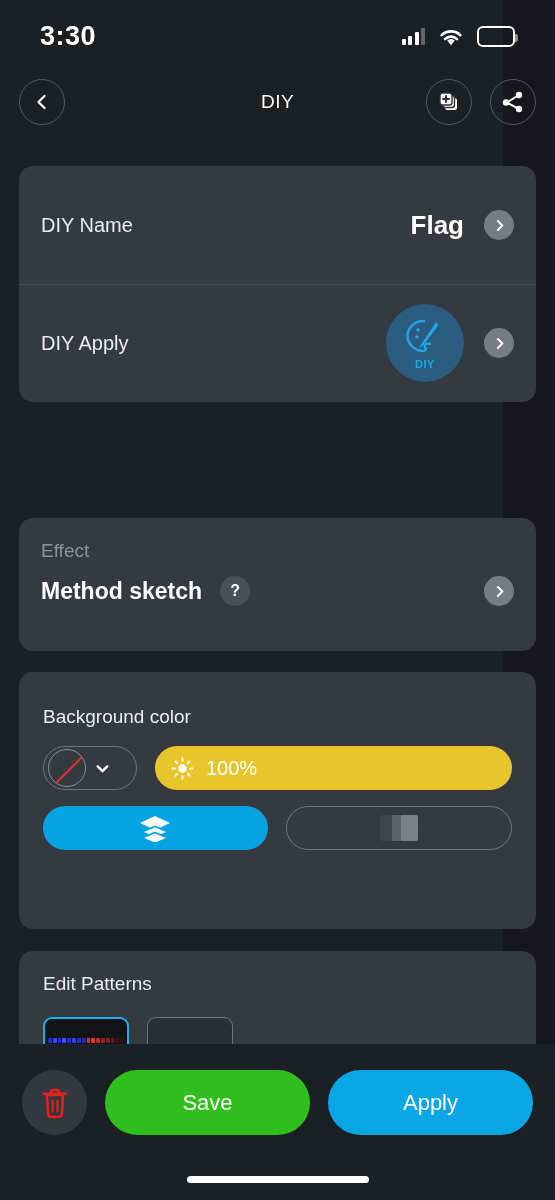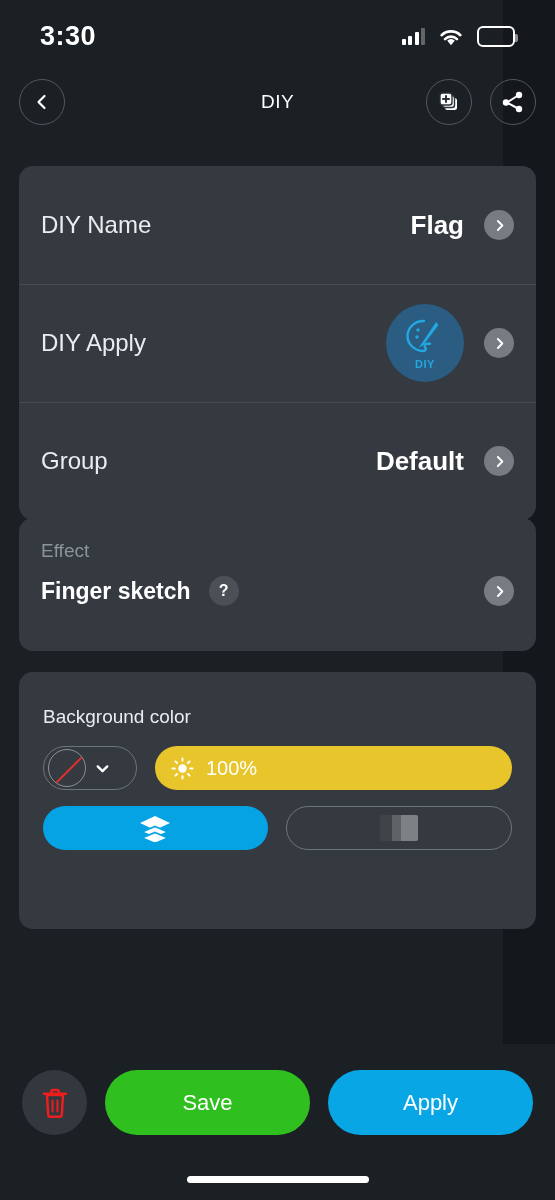--- a/index.html
+++ b/index.html
@@ -57,21 +57,21 @@
     position:absolute; left:19px; width:517px;
     background:#343a3f; border-radius:14px;
   }
   .row {
     position:relative; height:118px;
     display:flex; align-items:center; padding:0 22px;
   }
   .row + .row:before {
     content:""; position:absolute; top:0; left:0; right:0; height:1px; background:#454b50;
   }
-  .row-label { color:#e9edf0; font-size:24px; }
+  .row-label { color:#e9edf0; font-size:20px; }
   .row-right {
     margin-left:auto; display:flex; align-items:center; gap:20px;
   }
   .row-value { color:#fff; font-size:26px; font-weight:700; }
 
   .chev {
     width:30px; height:30px; border-radius:50%; background:#767c81;
     display:flex; align-items:center; justify-content:center; flex:0 0 auto;
   }
   .chev svg { width:13px; height:13px; }
@@ -249,37 +249,26 @@
           <div class="cap">DIY</div>
         </div>
         <div class="chev">
           <svg viewBox="0 0 16 16">
               <path d="M6 2.5 L11.5 8 L6 13.5" stroke="#fff" stroke-width="2.4" fill="none" stroke-linecap="round" stroke-linejoin="round"></path>
             </svg>
         </div>
       </div>
     </div>
 
-    <div class="row">
-      <div class="row-label">Group</div>
-      <div class="row-right">
-        <div class="row-value">Default</div>
-        <div class="chev">
-          <svg viewBox="0 0 16 16">
-              <path d="M6 2.5 L11.5 8 L6 13.5" stroke="#fff" stroke-width="2.4" fill="none" stroke-linecap="round" stroke-linejoin="round"></path>
-            </svg>
-        </div>
-      </div>
-    </div>
   </div>
 
   <div class="card" id="effect-card">
     <div class="effect-label">Effect</div>
     <div class="effect-main">
-      <div class="effect-name">Finger sketch</div>
+      <div class="effect-name">Method sketch</div>
       <div class="help-badge">?</div>
       <div class="chev">
         <svg viewBox="0 0 16 16">
             <path d="M6 2.5 L11.5 8 L6 13.5" stroke="#fff" stroke-width="2.4" fill="none" stroke-linecap="round" stroke-linejoin="round"></path>
           </svg>
       </div>
     </div>
   </div>
 
   <div class="card" id="bg-card">
@@ -321,20 +310,46 @@
       <div class="method-btn inactive">
         <div class="split-icon">
             <i></i>
             <i></i>
             <i></i>
           </div>
       </div>
     </div>
   </div>
 
+  <div class="card" id="patterns-card">
+    <div class="section-title">Edit Patterns</div>
+    <div class="pattern-row">
+      <div class="pattern-thumb selected">
+        <div class="led-strip">
+            <i style="background: rgb(32, 48, 224);"></i>
+            <i style="background: rgb(56, 72, 255);"></i>
+            <i style="background: rgb(32, 48, 224);"></i>
+            <i style="background: rgb(64, 80, 255);"></i>
+            <i style="background: rgb(32, 48, 224);"></i>
+            <i style="background: rgb(48, 64, 240);"></i>
+            <i style="background: rgb(32, 48, 224);"></i>
+            <i style="background: rgb(26, 40, 192);"></i>
+            <i style="background: rgb(208, 48, 48);"></i>
+            <i style="background: rgb(224, 56, 56);"></i>
+            <i style="background: rgb(192, 40, 40);"></i>
+            <i style="background: rgb(160, 32, 32);"></i>
+            <i style="background: rgb(128, 32, 32);"></i>
+            <i style="background: rgb(96, 24, 24);"></i>
+            <i style="background: rgb(64, 16, 16);"></i>
+            <i style="background: rgb(48, 16, 16);"></i>
+          </div>
+      </div>
+      <div class="pattern-thumb"></div>
+    </div>
+  </div>
 
   <div class="bottombar">
     <div class="trash-btn">
       <svg viewBox="0 0 24 26">
         <path d="M3 5.5 H21" stroke="#ef1d1d" stroke-width="2" stroke-linecap="round"></path>
         <path d="M9 5.5 V3.5 a1 1 0 0 1 1 -1 h4 a1 1 0 0 1 1 1 V5.5" stroke="#ef1d1d" stroke-width="2" fill="none"></path>
         <path d="M5.5 6.5 h13 l-1 16.2 a1.6 1.6 0 0 1 -1.6 1.5 H8.1 a1.6 1.6 0 0 1 -1.6 -1.5 Z" stroke="#ef1d1d" stroke-width="2" fill="none"></path>
         <path d="M10 11 V20 M14 11 V20" stroke="#ef1d1d" stroke-width="1.6" stroke-linecap="round"></path>
       </svg>
     </div>

